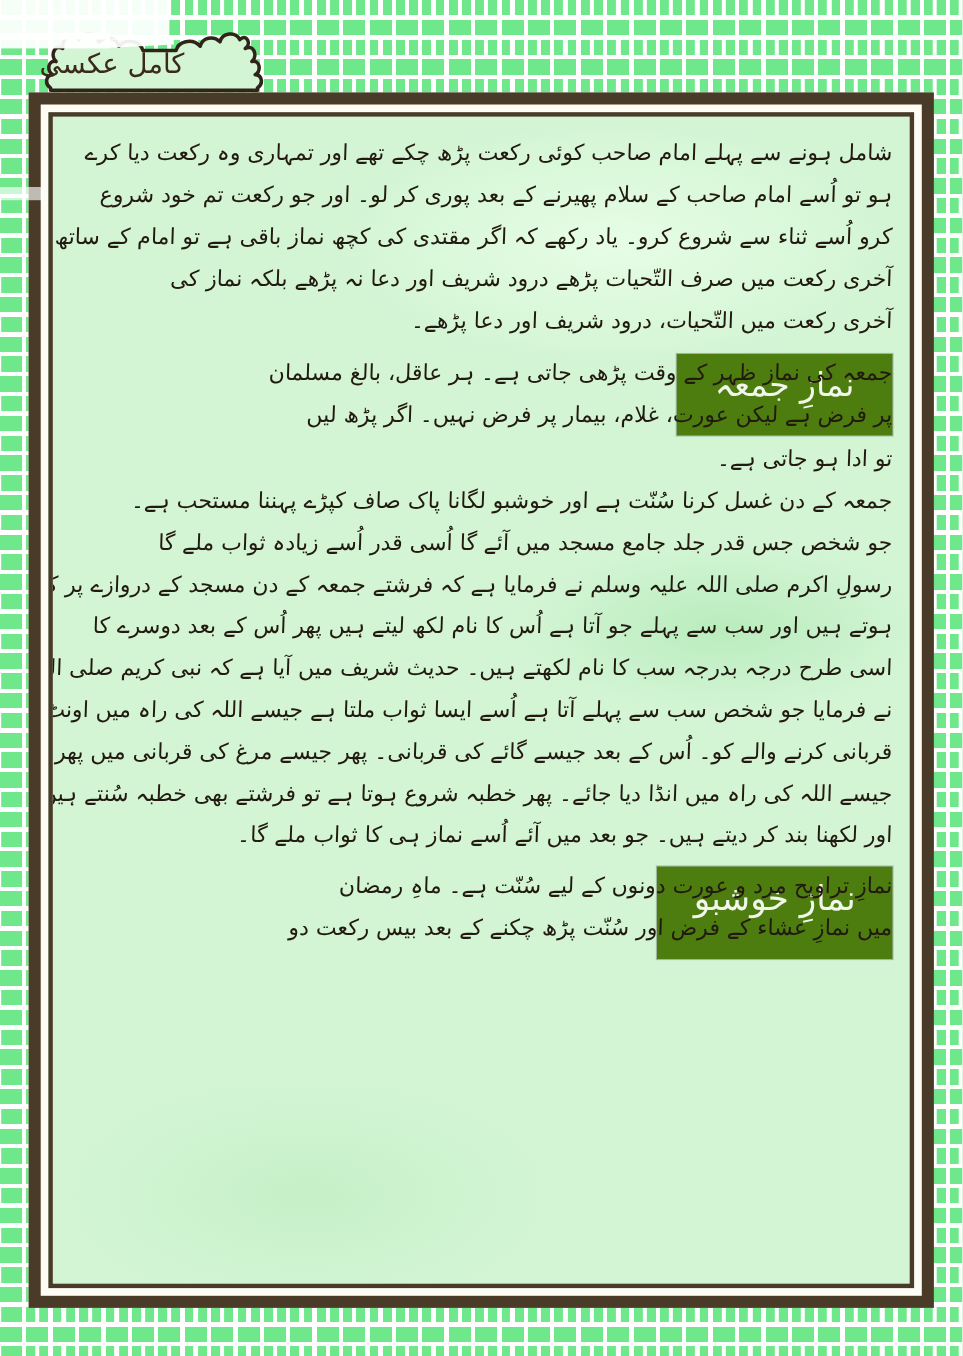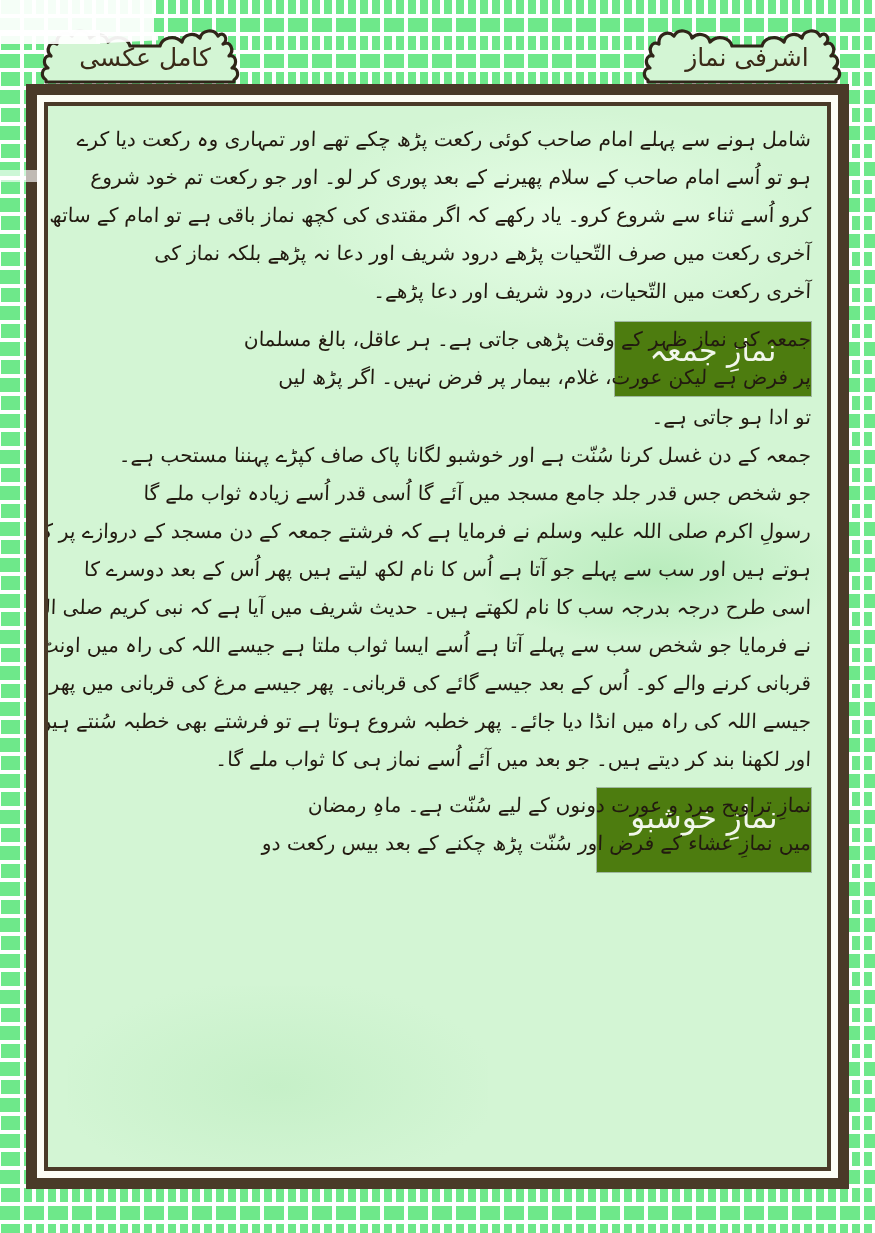--- a/index.html
+++ b/index.html
@@ -37,21 +37,21 @@
     mask-image:repeating-linear-gradient(to bottom,
         #000 0px,#000 18px,rgba(0,0,0,0) 18px,rgba(0,0,0,0) 36px);
     pointer-events:none;
   }
 
   
   .cartouche{
     position:absolute;
     top:24px;
     height:62px;
-    display:flex;align-items:center;justify-content:center;
+    display:flex;align-items:center;justify-content:flex-end;
   }
   .cartouche svg{position:absolute;inset:0;width:100%;height:100%;}
   .cartouche .ctext{
     position:relative;
     font-family:"DejaVu Sans","Liberation Sans",sans-serif;
     font-size:25px;
     color:#3a2a18;
     white-space:nowrap;
     line-height:1;
     transform:translateY(2px);
@@ -162,30 +162,20 @@
       <path d="M10,56 C4,52 6,44 12,44 C6,40 8,30 15,32 C9,26 14,16 21,20 C20,10 30,6 36,12
                C40,4 52,6 54,14 C60,8 70,10 72,18 C80,10 92,14 94,22 L124,22
                C126,14 138,10 146,18 C148,10 158,8 164,14 C166,6 178,4 182,12
                C188,6 193,16 187,20 C194,16 199,26 193,32 C200,30 202,40 196,44
                C202,44 204,52 198,56 L198,58 L10,58 Z" fill="#d3f5d4" stroke="#2f2418" stroke-width="3.2" stroke-linejoin="round"></path>
     </svg>
     <span class="ctext">کامل عکسی</span>
   </div>
 
 
-  <div class="cartouche" id="cartouche-right">
-    <svg viewBox="0 0 218 62" preserveAspectRatio="none">
-      <path d="M10,56 C4,52 6,44 12,44 C6,40 8,30 15,32 C9,26 14,16 21,20 C20,10 30,6 36,12
-               C40,4 52,6 54,14 C60,8 70,10 72,18 C80,10 92,14 94,22 L124,22
-               C126,14 138,10 146,18 C148,10 158,8 164,14 C166,6 178,4 182,12
-               C188,6 193,16 187,20 C194,16 199,26 193,32 C200,30 202,40 196,44
-               C202,44 204,52 198,56 L198,58 L10,58 Z" fill="#d3f5d4" stroke="#2f2418" stroke-width="3.2" stroke-linejoin="round"></path>
-    </svg>
-    <span class="ctext">اشرفی نماز</span>
-  </div>
 
   <div id="frame-outer"></div>
 
   <div id="frame-inner">
     <div id="paper-tint-c"></div>
     <div id="paper-tint-a"></div>
     <div id="paper-tint-b"></div>
 
     <div id="text-body">
 

